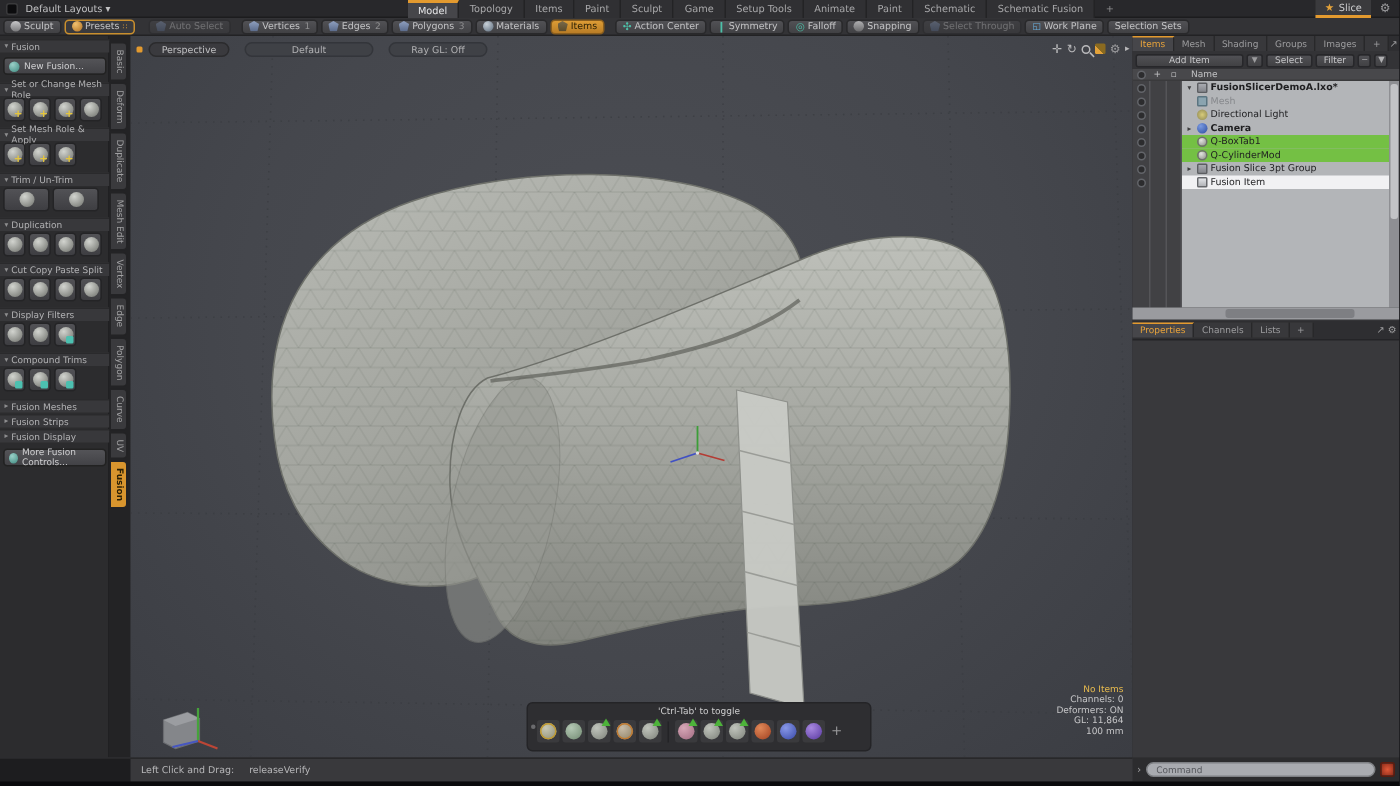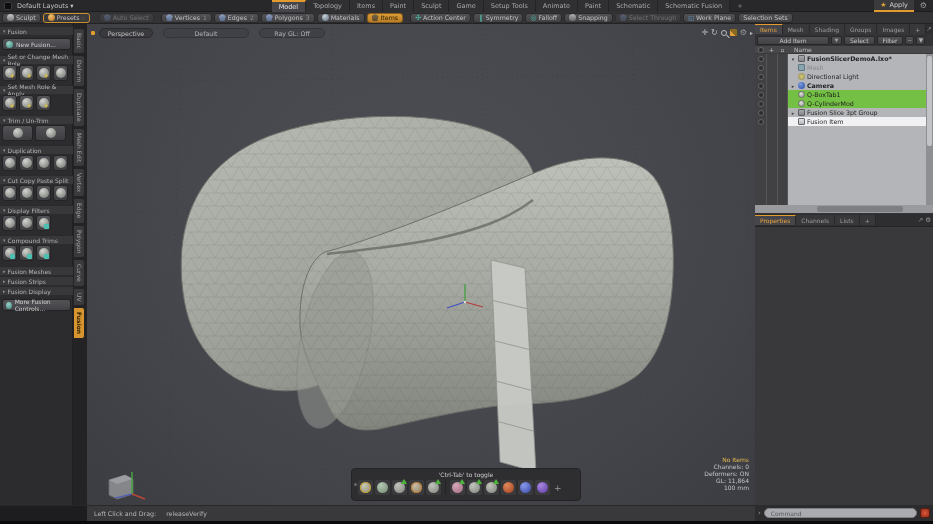--- a/index.html
+++ b/index.html
@@ -137,21 +137,21 @@
       <div class="mtab">Game</div>
       <div class="mtab">Setup Tools</div>
       <div class="mtab">Animate</div>
       <div class="mtab">Paint</div>
       <div class="mtab">Schematic</div>
       <div class="mtab">Schematic Fusion</div>
       <div class="mtab plus">+</div>
     </div>
     <div id="onlybox">
       <span class="star">★</span>
-      <span>Apply</span>
+      <span>Slice</span>
     </div>
     <span class="gear">⚙</span>
   </div>
 
   <div id="toolbar" class="abs">
     <div class="tbtn" style="margin-left:2px">
         <span class="tdot" style="background:linear-gradient(#c8c8ca,#7a7a7c)"></span>
         <span>Sculpt</span>
       </div>
     <div class="tbtn preset">

